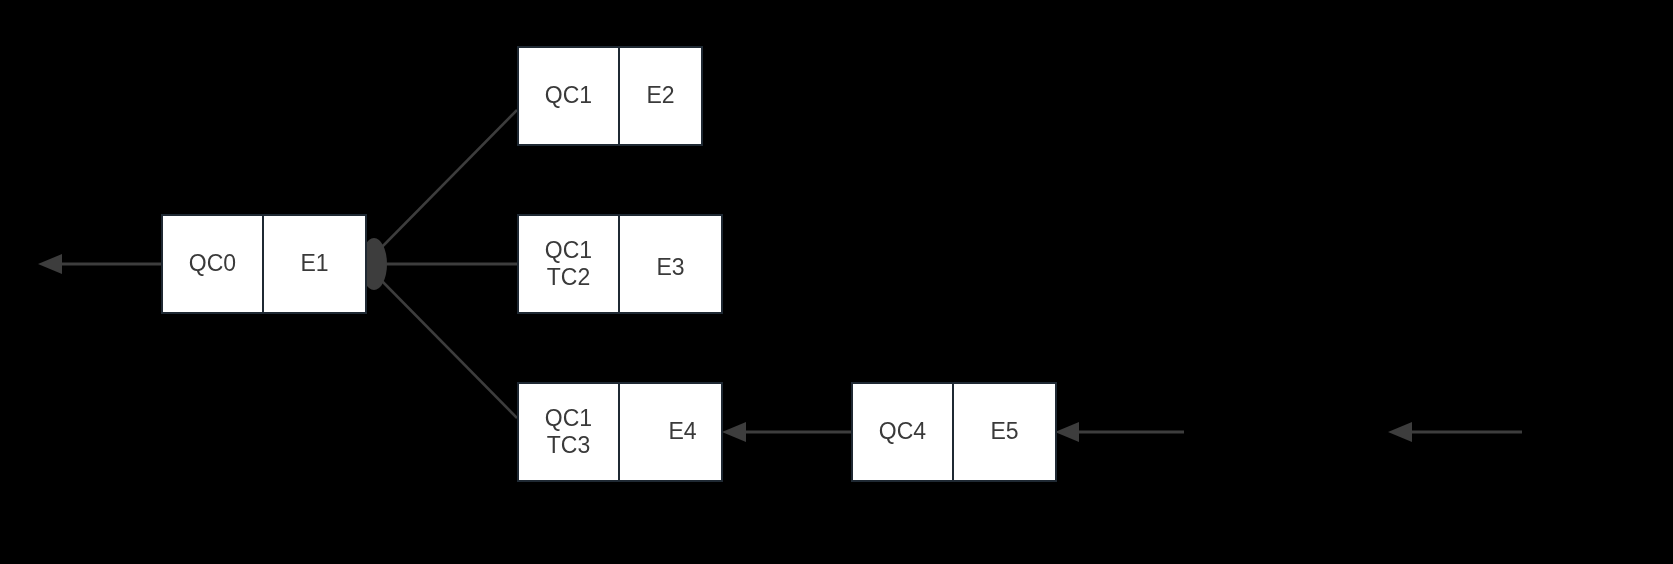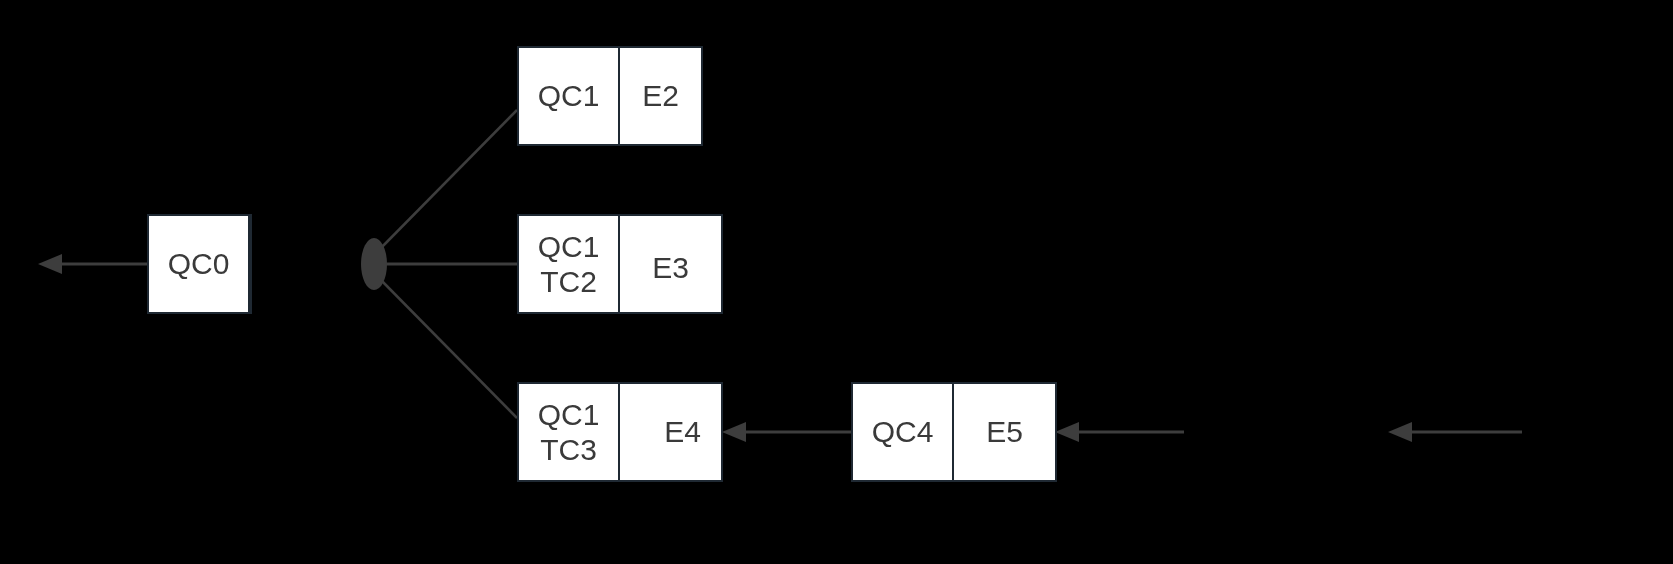--- a/index.html
+++ b/index.html
@@ -31,21 +31,21 @@
     background: #ffffff;
     border: 2px solid #1f2933;
     height: 100px;
   }
   .cell {
     display: flex;
     align-items: center;
     justify-content: center;
     box-sizing: border-box;
     color: #3a3a3a;
-    font-size: 30px;
+    font-size: 23px;
     line-height: 1.18;
     text-align: center;
     white-space: pre-line;
     background: #ffffff;
   }
   .cell.qc {
     border-right: 2px solid #1f2933;
   }
 </style>
 </head>
@@ -74,22 +74,23 @@
     <line x1="851" y1="432" x2="733" y2="432" stroke="#3d3d3d" stroke-width="3"></line>
     <path d="M 722 432 L 746 422 L 746 442 z" fill="#3d3d3d"></path>
 
     <line x1="1184" y1="432" x2="1066" y2="432" stroke="#3d3d3d" stroke-width="3"></line>
     <path d="M 1055 432 L 1079 422 L 1079 442 z" fill="#3d3d3d"></path>
 
     <line x1="1522" y1="432" x2="1399" y2="432" stroke="#3d3d3d" stroke-width="3"></line>
     <path d="M 1388 432 L 1412 422 L 1412 442 z" fill="#3d3d3d"></path>
   </svg>
 
-  <div class="node" style="left:147px; top:214px;">
+  <div class="node" style="left:161px; top:214px;">
     <div class="cell qc" style="width:101px;">QC0</div>
+    <div class="cell" style="width:101px;">E1</div>
   </div>
 
   <div class="node" style="left:517px; top:46px;">
     <div class="cell qc" style="width:101px;">QC1</div>
     <div class="cell" style="width:81px;">E2</div>
   </div>
 
   <div class="node" style="left:517px; top:214px;">
     <div class="cell qc" style="width:101px;">QC1
 TC2</div>

